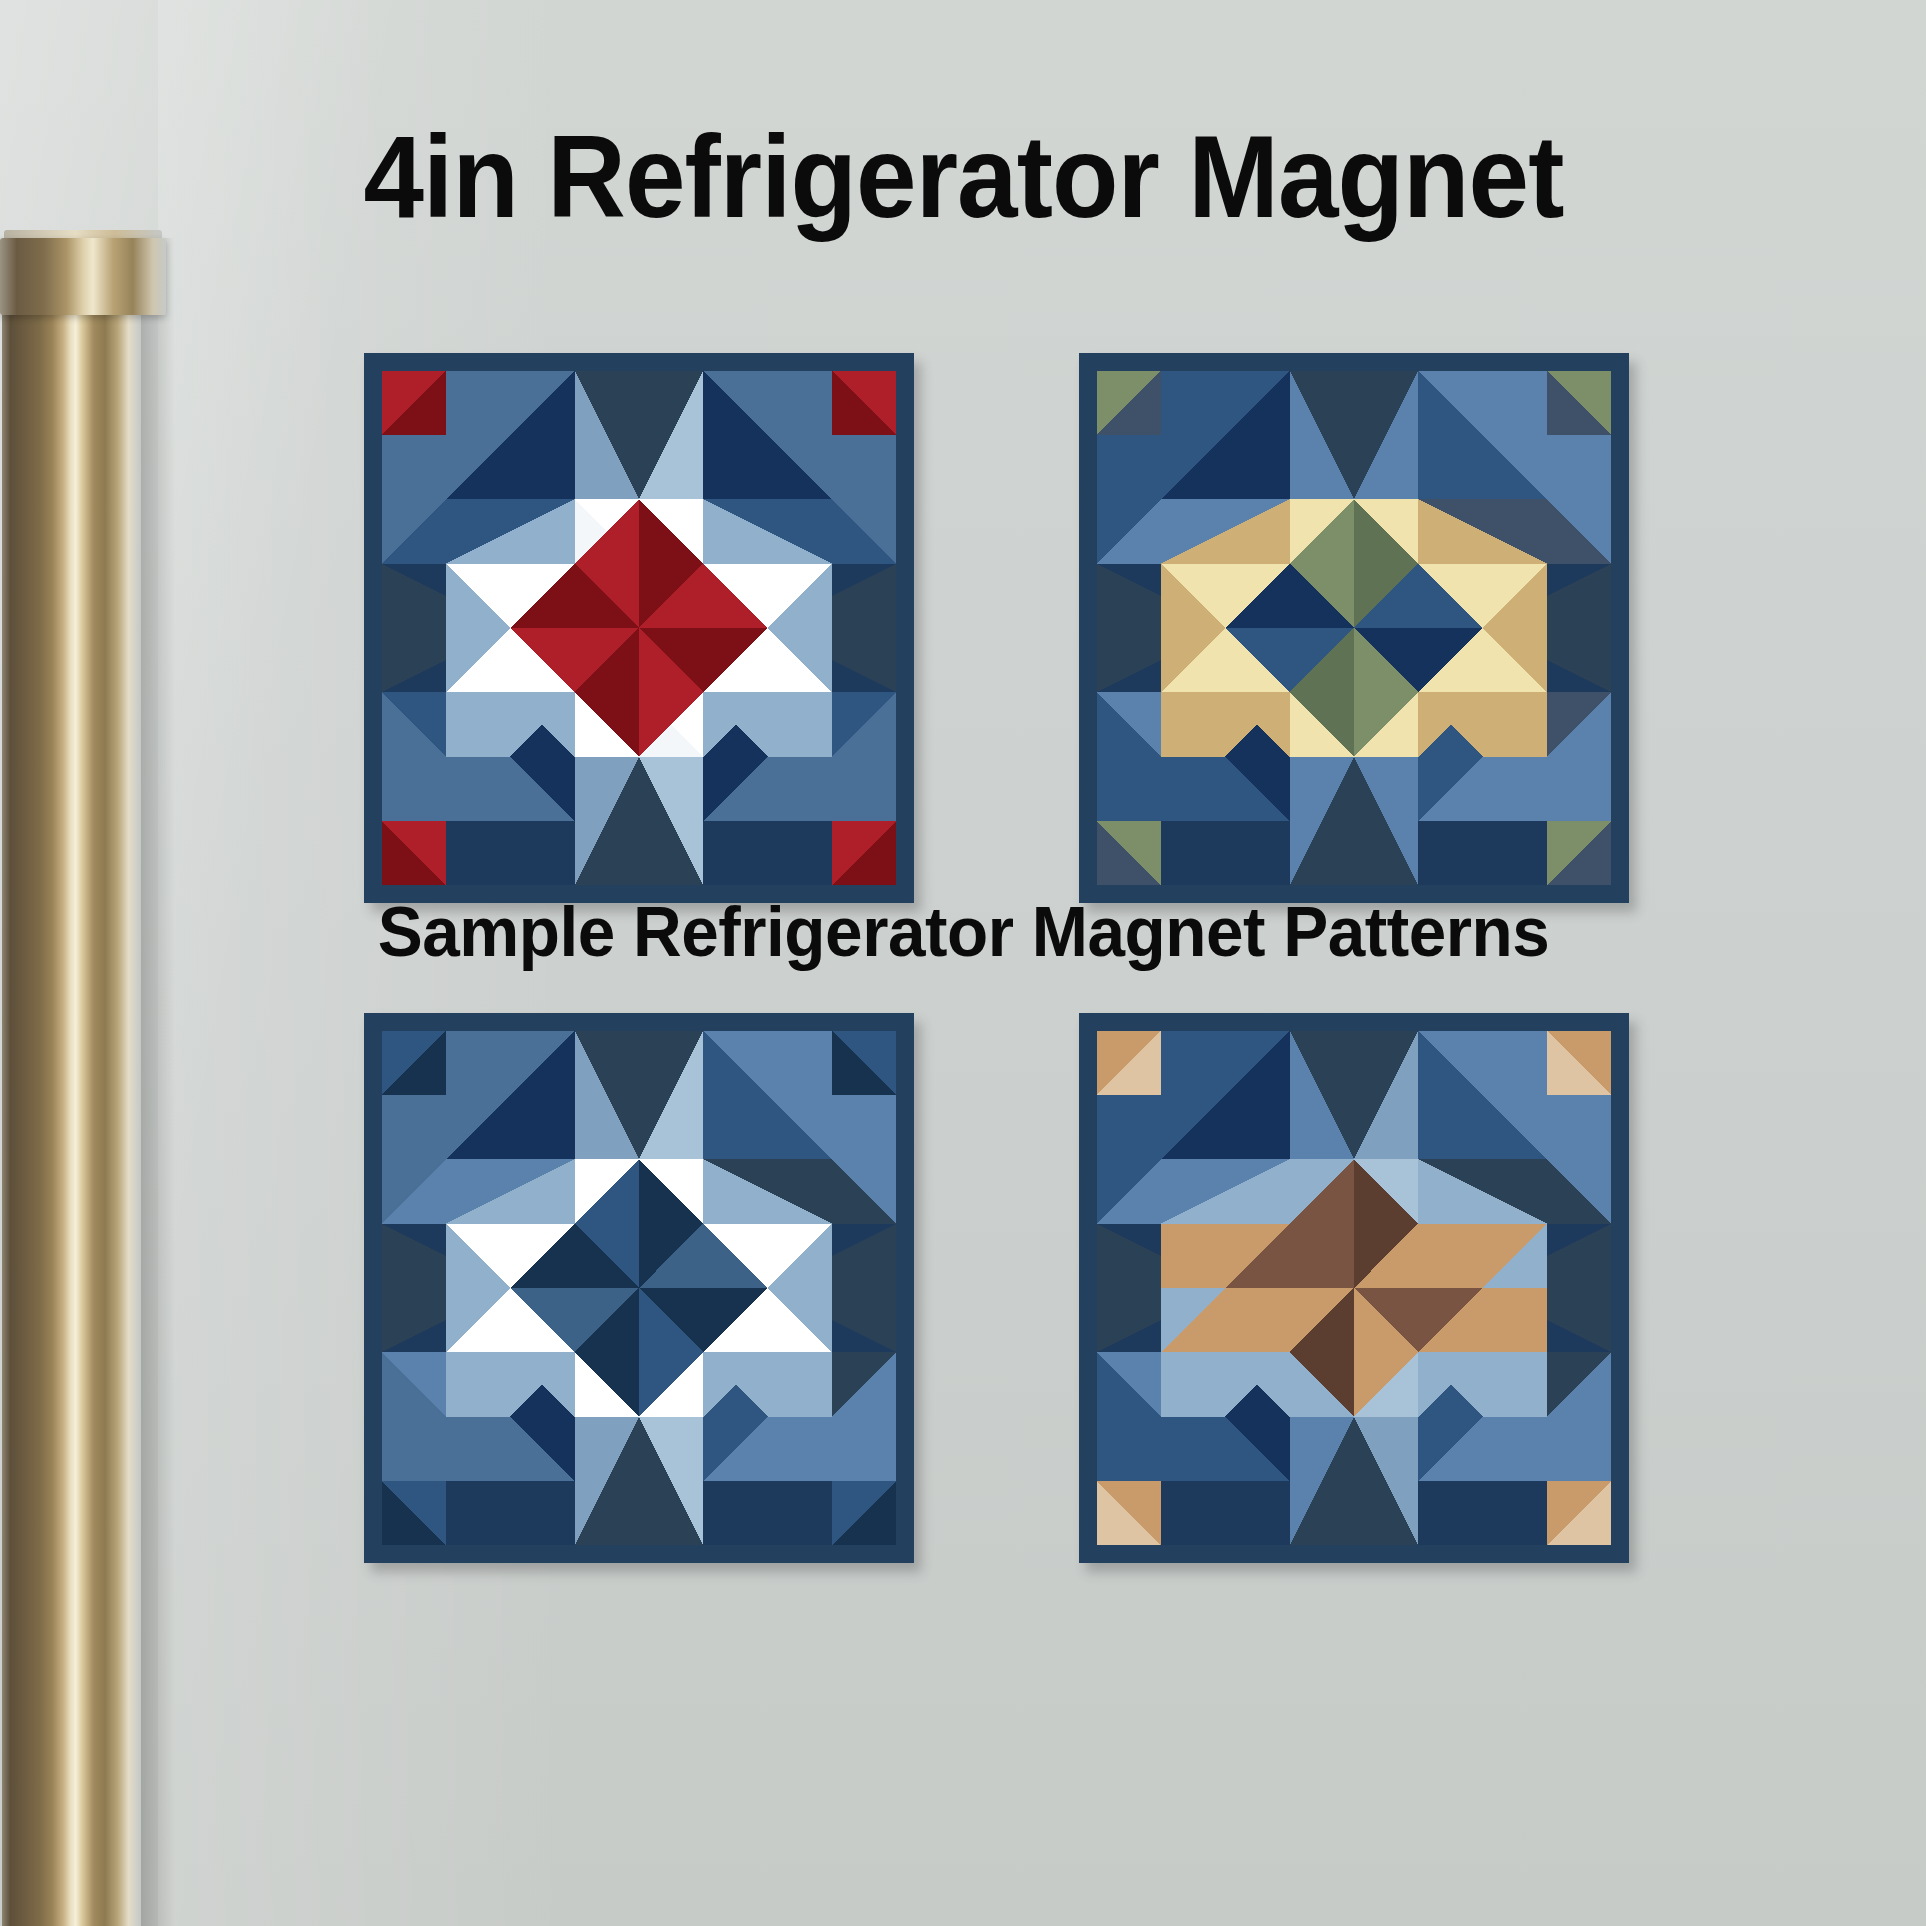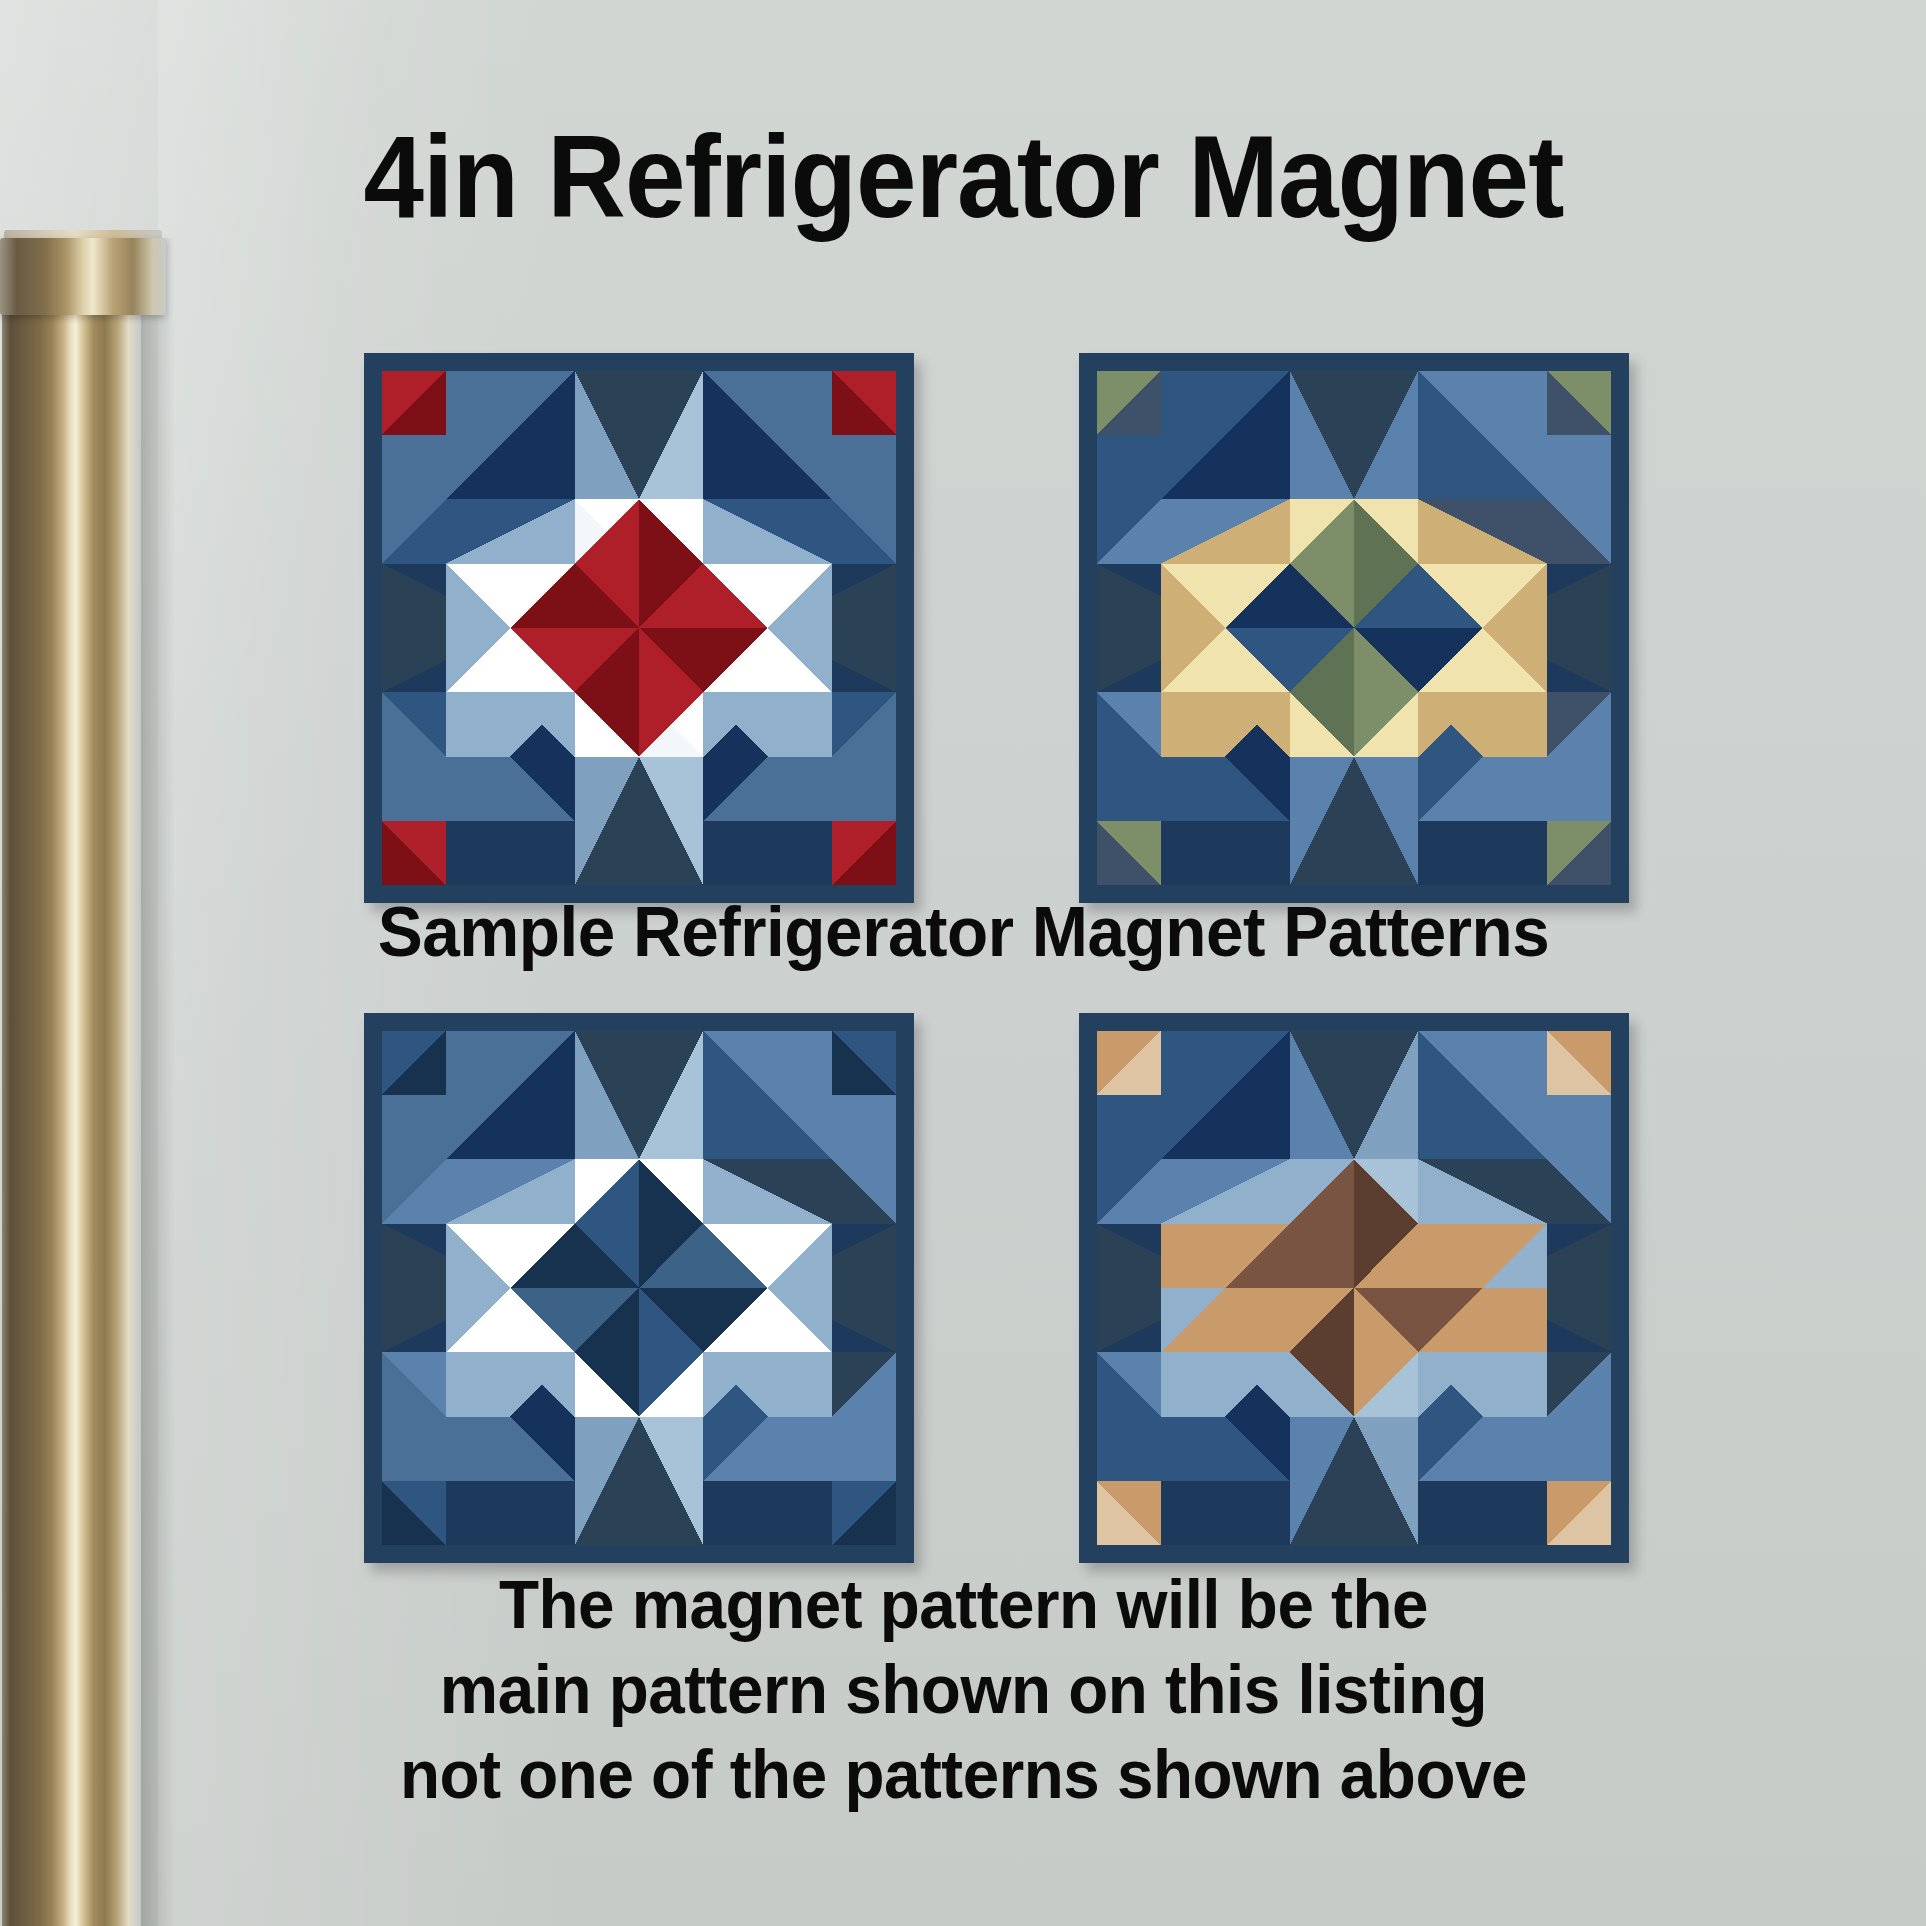--- a/index.html
+++ b/index.html
@@ -450,20 +450,15 @@
         <polygon points="50,50 75,50 62.5,37.5" fill="#c99a6a"></polygon>
         <polygon points="50,50 75,50 62.5,62.5" fill="#7a5443"></polygon>
         <polygon points="50,50 50,75 62.5,62.5" fill="#c99a6a"></polygon>
         <polygon points="50,50 50,75 37.5,62.5" fill="#5c3e31"></polygon>
         <polygon points="50,50 25,50 37.5,62.5" fill="#c99a6a"></polygon>
         <polygon points="50,50 25,50 37.5,37.5" fill="#7a5443"></polygon>
       </g>
     </svg>
   </div>
 
-  <div class="footer">
-    <div>The magnet pattern will be the</div>
-    <div>main pattern shown on this listing</div>
-    <div>not one of the patterns shown above</div>
-  </div>
 
 </div>
 
 
 </body></html>

